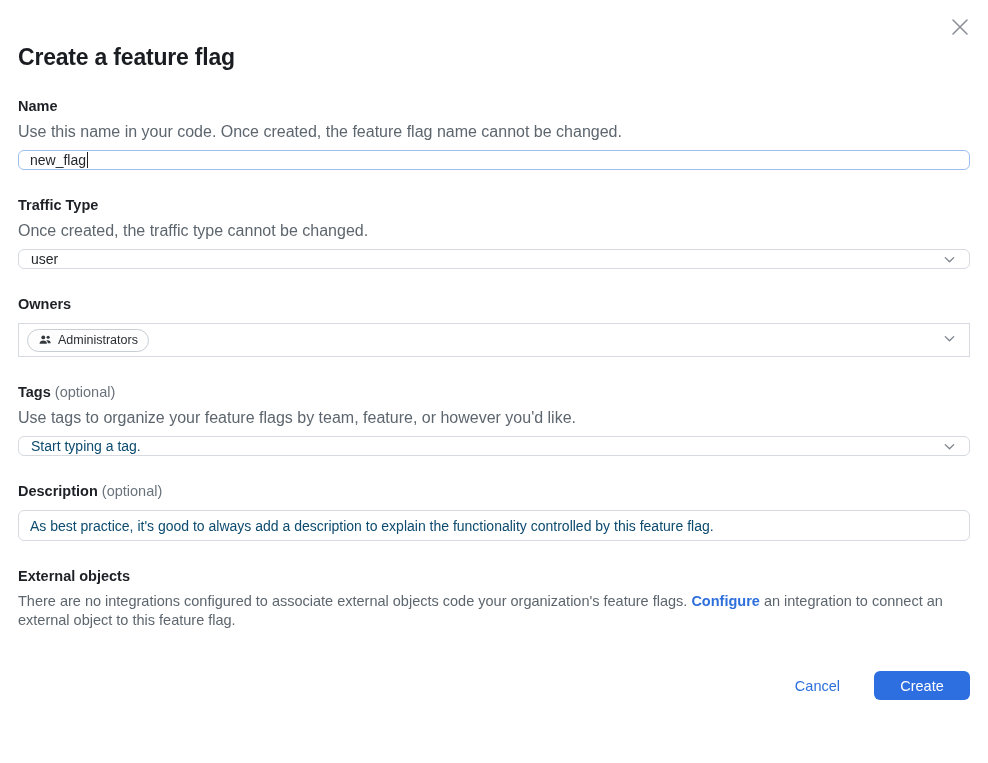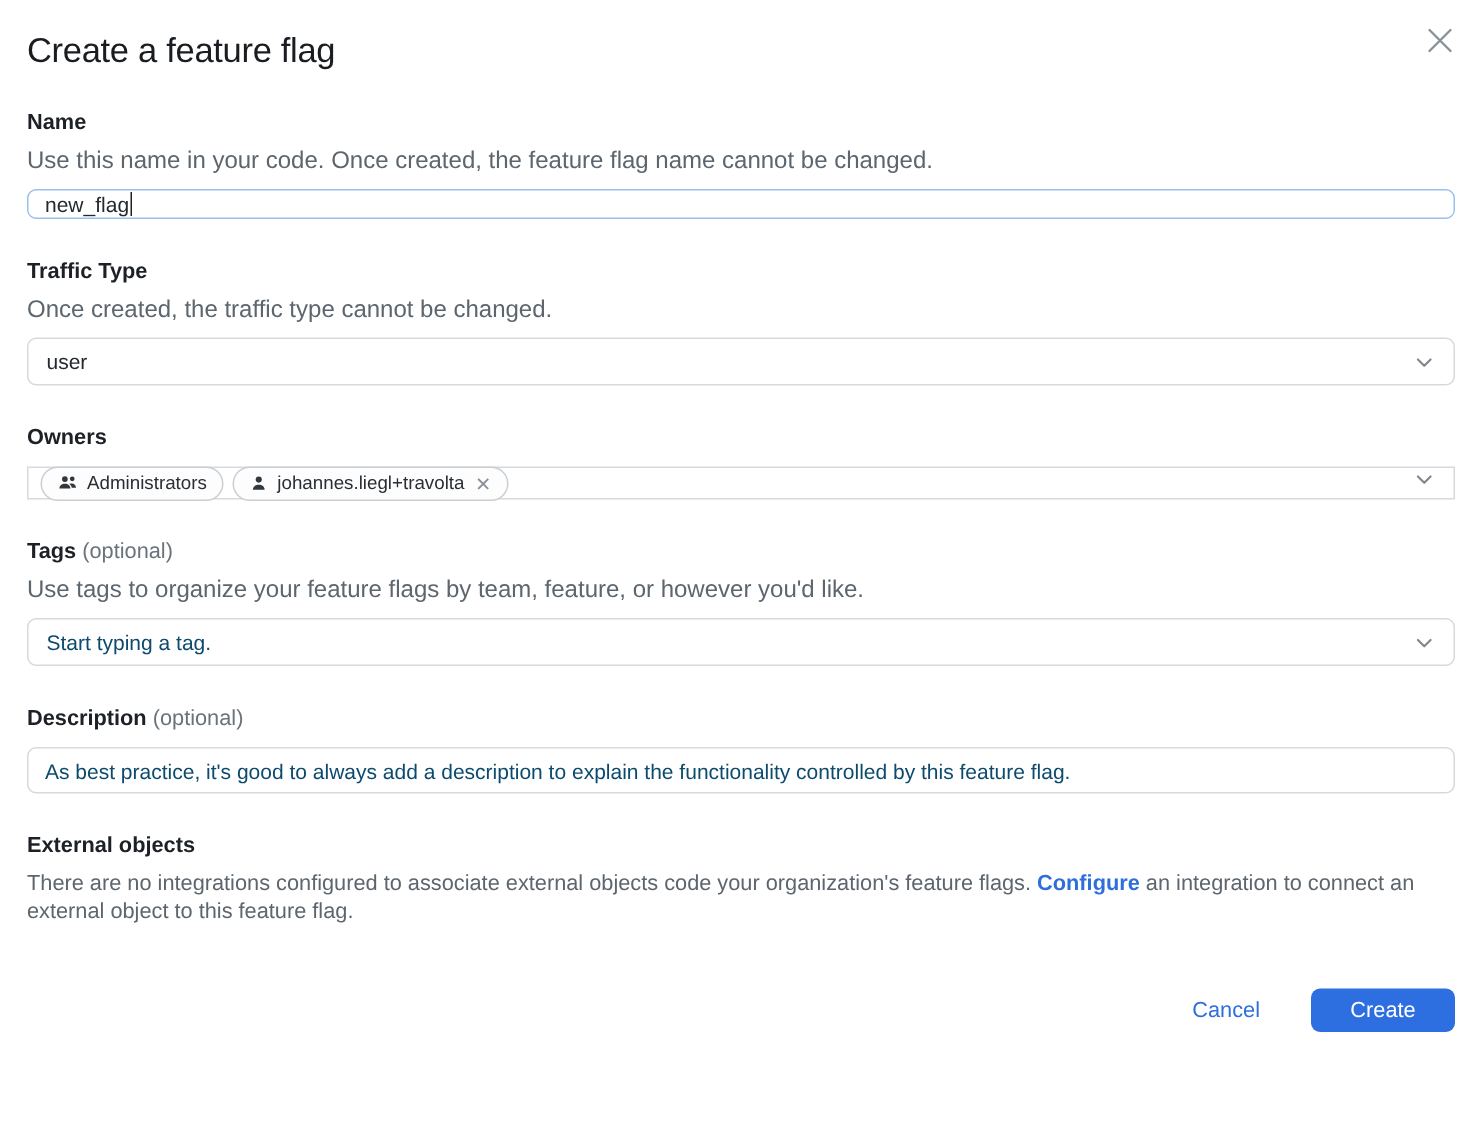--- a/index.html
+++ b/index.html
@@ -24,24 +24,24 @@
     display: flex;
     align-items: center;
     justify-content: center;
     cursor: pointer;
     background: transparent;
     border: none;
     padding: 0;
   }
 
   .title {
-    margin: 20px 0 0 0;
+    margin: 44px 0 0 0;
     font-size: 23px;
     line-height: 27px;
-    font-weight: 400;
+    font-weight: 700;
     color: #191c20;
     letter-spacing: -0.2px;
   }
 
   .field { margin-top: 26px; }
   .field-label {
     font-size: 14.5px;
     line-height: 19px;
     font-weight: 700;
     color: #1d2126;
@@ -76,36 +76,36 @@
   .caret {
     display: inline-block;
     width: 1px;
     height: 16px;
     background: #1d2126;
     margin-left: 1px;
   }
   .placeholder { color: #0c4a6e; }
 
   .select {
-    height: 32px;
+    height: 20px;
     width: 100%;
     border: 1px solid #d6dade;
     border-radius: 6px;
     padding: 0 12px;
     font-size: 14px;
     display: flex;
     align-items: center;
     justify-content: space-between;
     background: #fff;
     cursor: pointer;
   }
   .select .chev { flex: 0 0 auto; margin-left: 8px; display: flex; align-items: center; }
 
   .multiselect {
-    height: 22px;
+    height: 34px;
     width: 100%;
     border: 1px solid #d6dade;
     border-radius: 0;
     padding: 0 12px 0 8px;
     display: flex;
     align-items: center;
     justify-content: space-between;
     background: #fff;
     cursor: pointer;
   }
@@ -228,30 +228,20 @@
             <span>
               <svg width="14" height="14" viewBox="0 0 16 16" fill="#33383d">
                 <circle cx="6" cy="5" r="2.2"></circle>
                 <path d="M1.8 12.2c0-2.3 1.9-3.6 4.2-3.6s4.2 1.3 4.2 3.6z"></path>
                 <circle cx="11.6" cy="4.8" r="1.8"></circle>
                 <path d="M11.2 8.4c1.9 0 3.3 1.4 3.3 3.3h-3.2c-.2-1.3-.9-2.4-1.9-3 .5-.2 1.1-.3 1.8-.3z"></path>
               </svg>
             </span>
             <span>Administrators</span>
           </span>
-          <span class="chip">
-            <span>
-              <svg width="13" height="13" viewBox="0 0 16 16" fill="#33383d">
-                <circle cx="8" cy="4.6" r="2.5"></circle>
-                <path d="M3.2 13c0-2.6 2.1-4.1 4.8-4.1s4.8 1.5 4.8 4.1z"></path>
-              </svg>
-            </span>
-            <span>johannes.liegl+travolta</span>
-            <span class="chip-x">✕</span>
-          </span>
         </div>
         <span class="chev">
           <svg width="15" height="15" viewBox="0 0 16 16">
               <path d="M3.5 6 L8 10.5 L12.5 6" stroke="#7e868d" stroke-width="1.5" fill="none" stroke-linecap="round" stroke-linejoin="round"></path>
             </svg>
         </span>
       </div>
     </div>
   </div>
 

